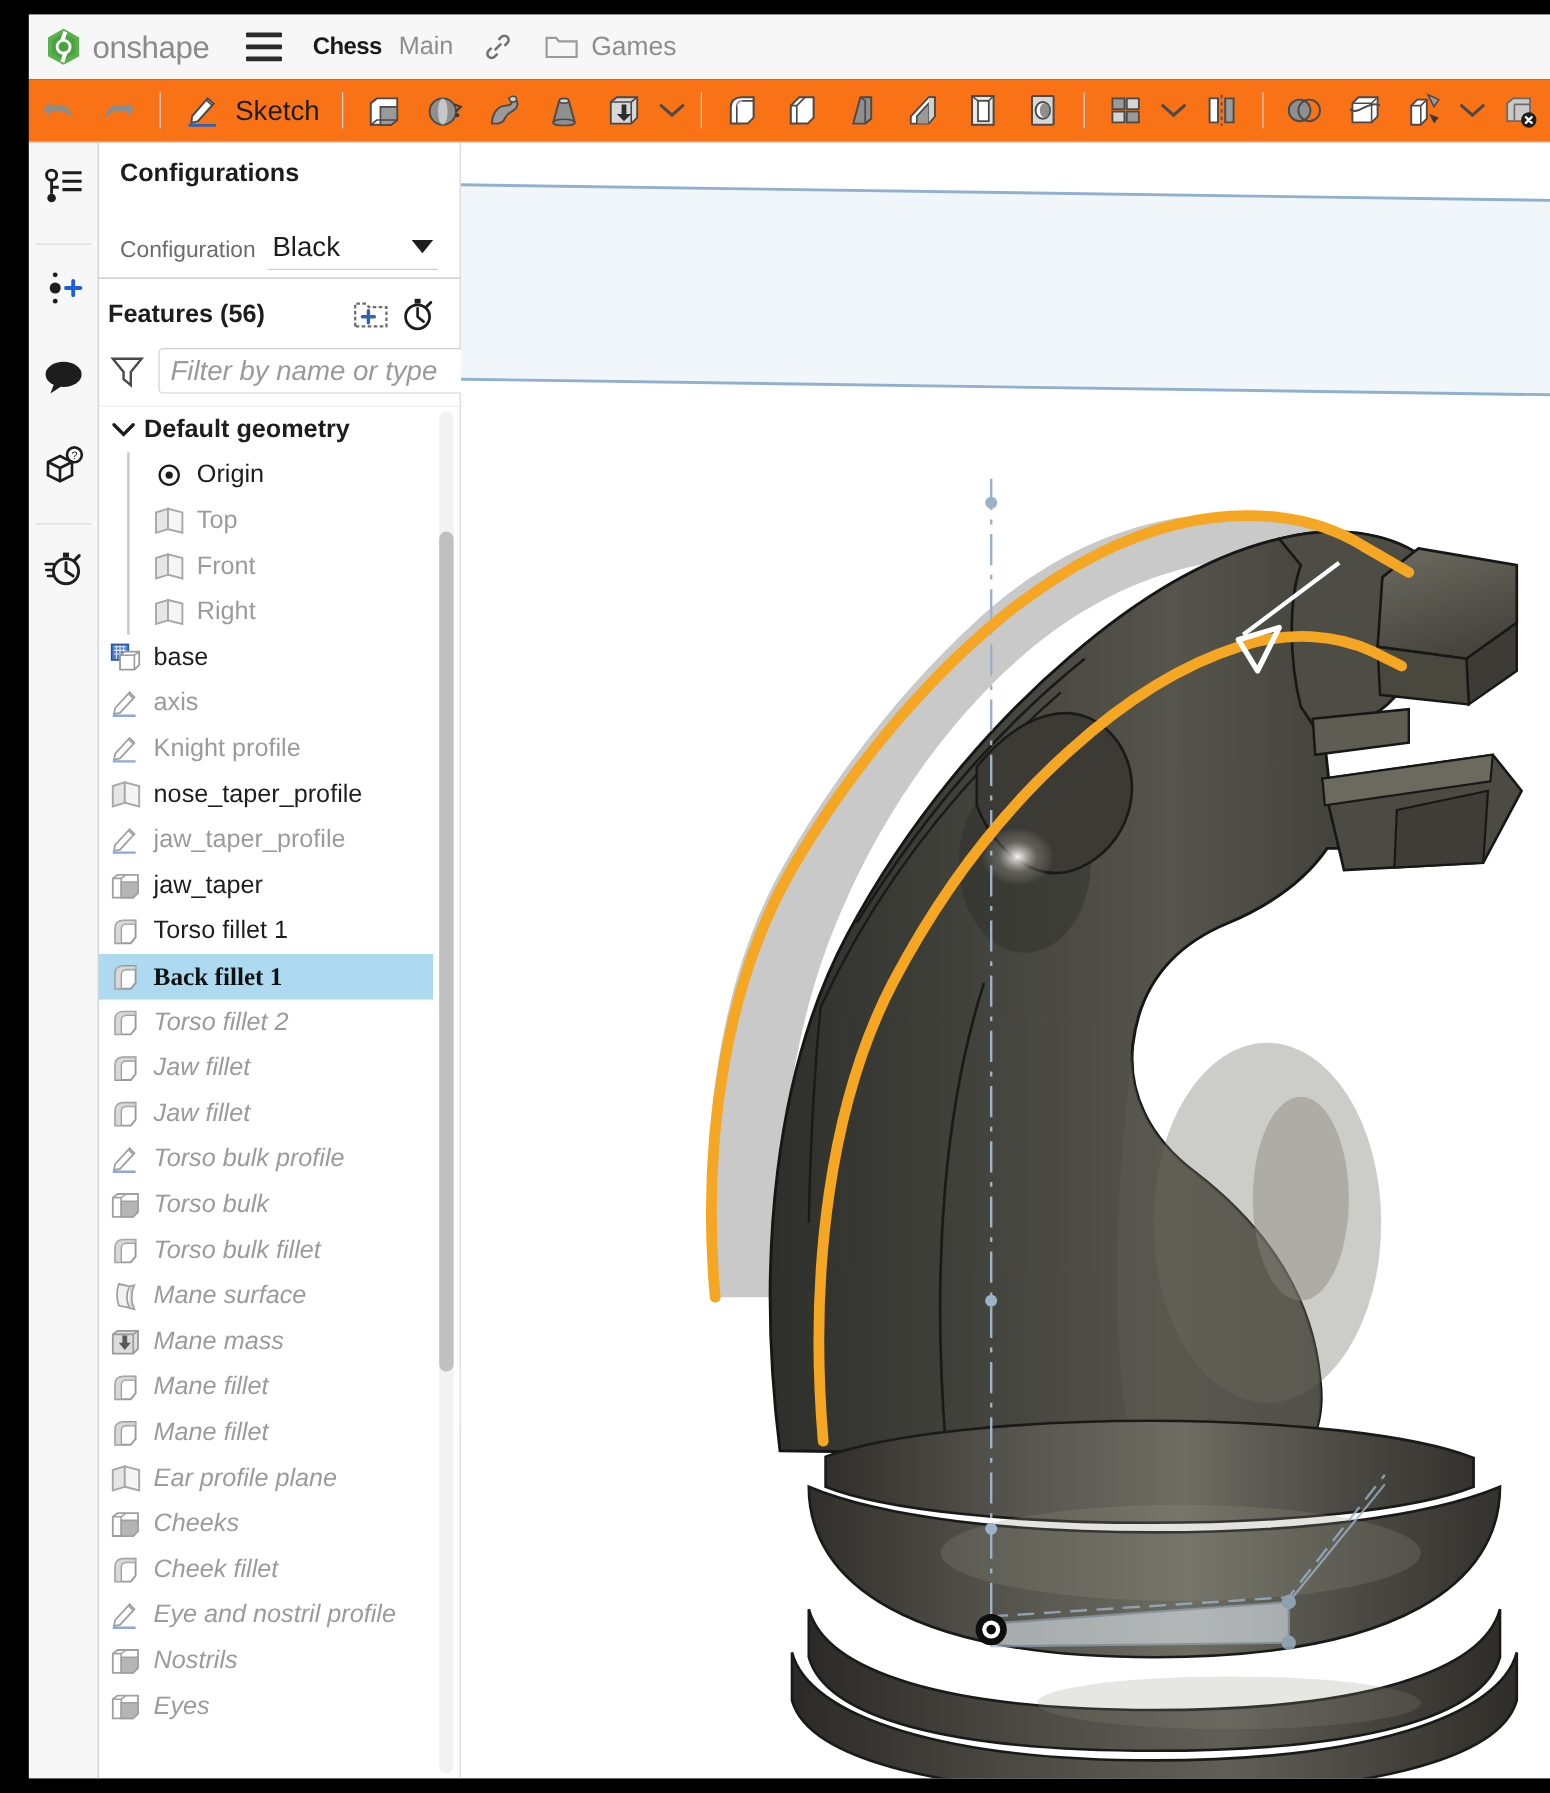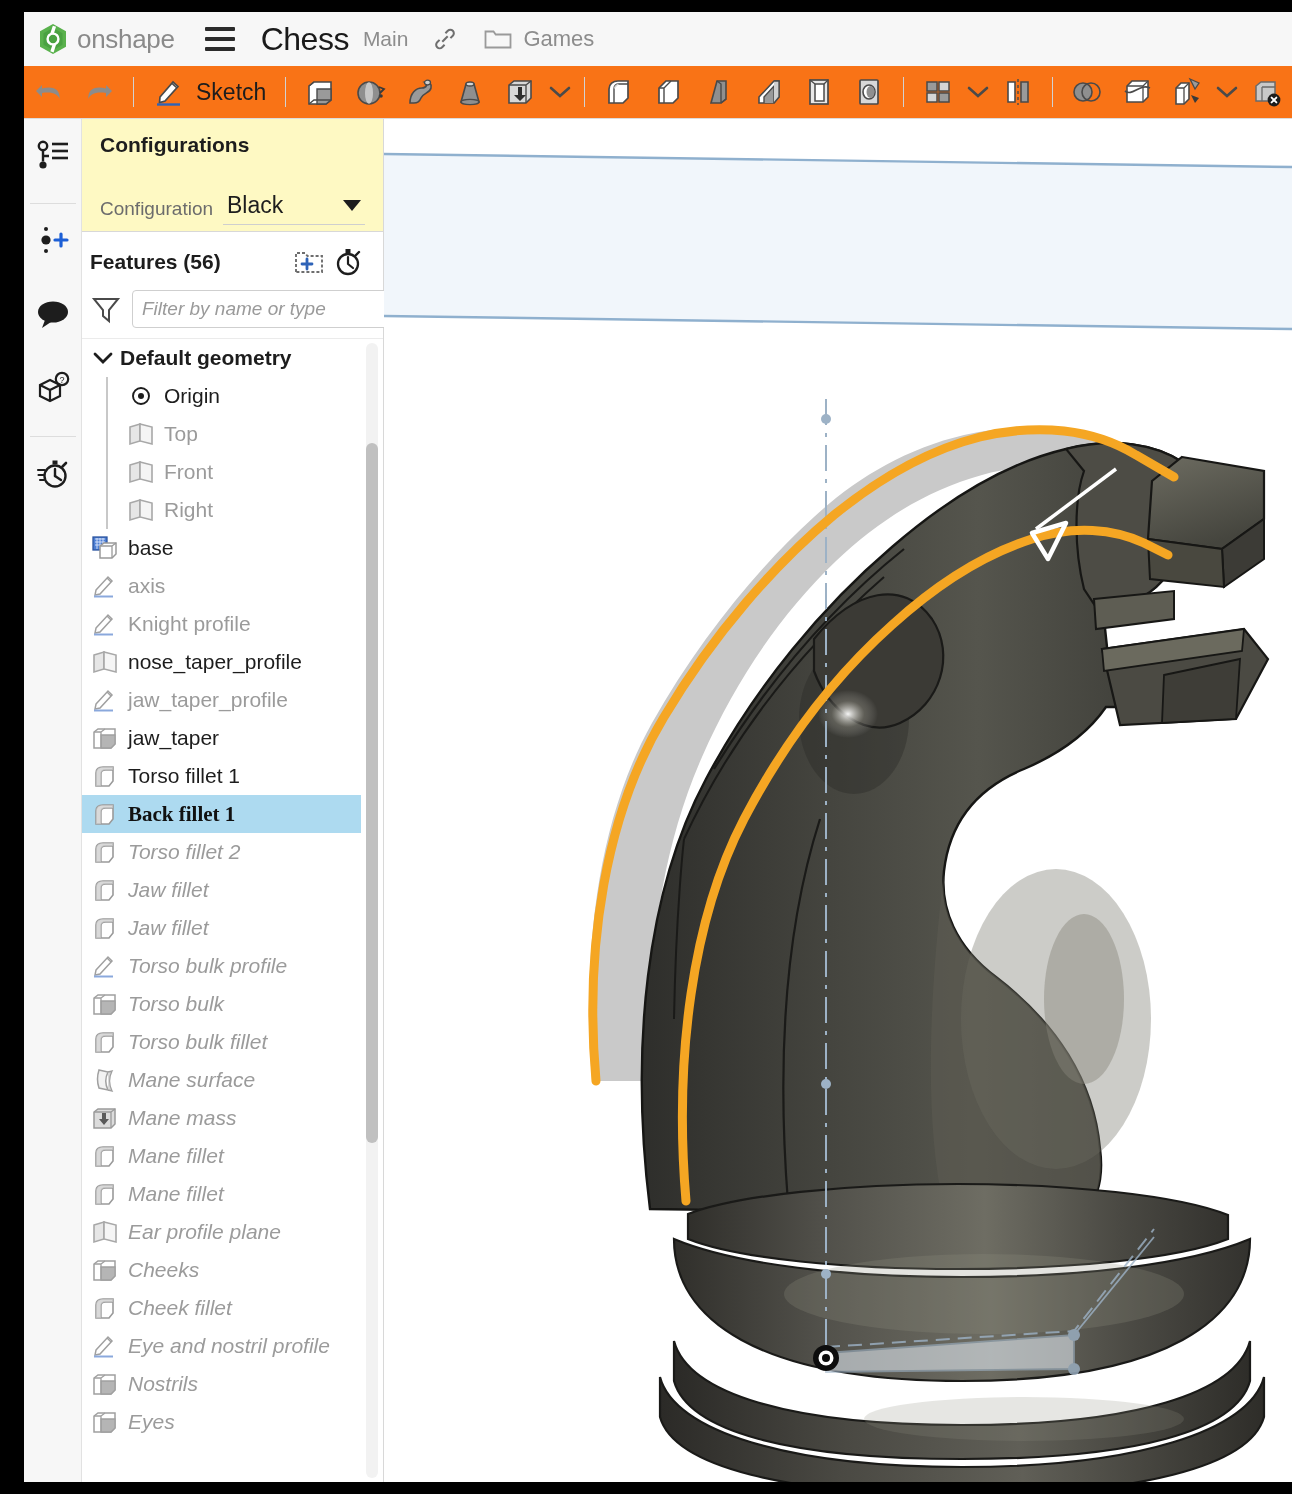--- a/index.html
+++ b/index.html
@@ -22,21 +22,21 @@
     background: #f7f7f7;
     display: flex; align-items: center;
     gap: 0px;
   }
   .logo-wrap { display: flex; align-items: center; margin-left: 14px; gap: 9px; }
   .logo-mark { width: 30px; height: 32px; display: block; }
   .logo-text { font-size: 26px; color: #8a8a8a; letter-spacing: -0.3px; font-weight: 400; }
   .hamburger { margin-left: 30px; width: 30px; height: 24px; display: flex;
     flex-direction: column; justify-content: space-between; cursor: pointer; }
   .hamburger span { display: block; height: 4px; background: #2b2b2b; border-radius: 1px; }
-  .doc-title { margin-left: 26px; font-size: 32px; font-weight: normal; color: #1a1a1a; letter-spacing: -0.5px; }
+  .doc-title { margin-left: 26px; font-size: 20px; font-weight: bold; color: #1a1a1a; letter-spacing: -0.5px; }
   .branch { margin-left: 14px; font-size: 21px; color: #8d8d8d; }
   .link-icon { margin-left: 24px; width: 26px; height: 26px; color: #6f6f6f; }
   .folder-chip { margin-left: 26px; display: flex; align-items: center; gap: 11px; }
   .folder-icon { width: 28px; height: 22px; }
   .folder-name { font-size: 22px; color: #8d8d8d; }
 
   
   .toolbar {
     position: absolute; left: 24px; top: 66px;
     width: 1268px; height: 53px;
@@ -68,21 +68,21 @@
     width: 52px; height: 52px; margin-bottom: 22px;
     display: flex; align-items: center; justify-content: center;
     cursor: pointer; border-radius: 3px;
   }
   .rail-div { width: 46px; height: 1px; background: #dddddd; margin: 0 0 10px 0; }
 
   
   .conf-panel {
     position: absolute; left: 82px; top: 119px;
     width: 302px; height: 113px;
-    background: #fef9c3;
+    background: #ffffff;
     border-right: 1px solid #d8d8d8;
     border-bottom: 1px solid #d8d8d8;
     padding: 14px 18px 0 18px;
   }
   .conf-title { font-size: 21px; font-weight: bold; color: #1d1d1d; }
   .conf-row { display: flex; align-items: center; margin-top: 35px; gap: 10px; }
   .conf-label { font-size: 19px; color: #6c6c6c; }
   .conf-select {
     flex: 1; display: flex; align-items: center; justify-content: space-between;
     border-bottom: 1px solid #cfcfcf; padding: 0 4px 5px 4px; cursor: pointer; gap: 27px;
@@ -102,21 +102,21 @@
   .feat-head {
     display: flex; align-items: center; padding: 12px 14px 6px 8px;
   }
   .feat-title { font-size: 21px; font-weight: bold; color: #1d1d1d; flex: 1; }
   .feat-head-btn { width: 40px; height: 36px; display:flex; align-items:center; justify-content:center; cursor:pointer;}
   .filter-row { display: flex; align-items: center; gap: 10px; padding: 4px 12px 10px 8px; }
   .funnel { width: 32px; height: 30px; flex: 0 0 auto; cursor: pointer; }
   .filter-input {
     flex: 1; height: 38px;
     border: 1px solid #cfcfcf; border-radius: 4px;
-    padding: 15px 9px; font-size: 19px; font-style: italic;
+    padding: 15px 9px; font-size: 23px; font-style: italic;
     color: #8c8c8c; font-family: "Liberation Sans", sans-serif;
     background: #fff; outline: none;
   }
   .filter-input::placeholder { color: #9a9a9a; font-style: italic; }
 
   .tree {
     flex: 1; position: relative; overflow: hidden;
     border-top: 1px solid #ebebeb;
   }
   .tree-scroll { position: absolute; inset: 0; padding-right: 22px; }

